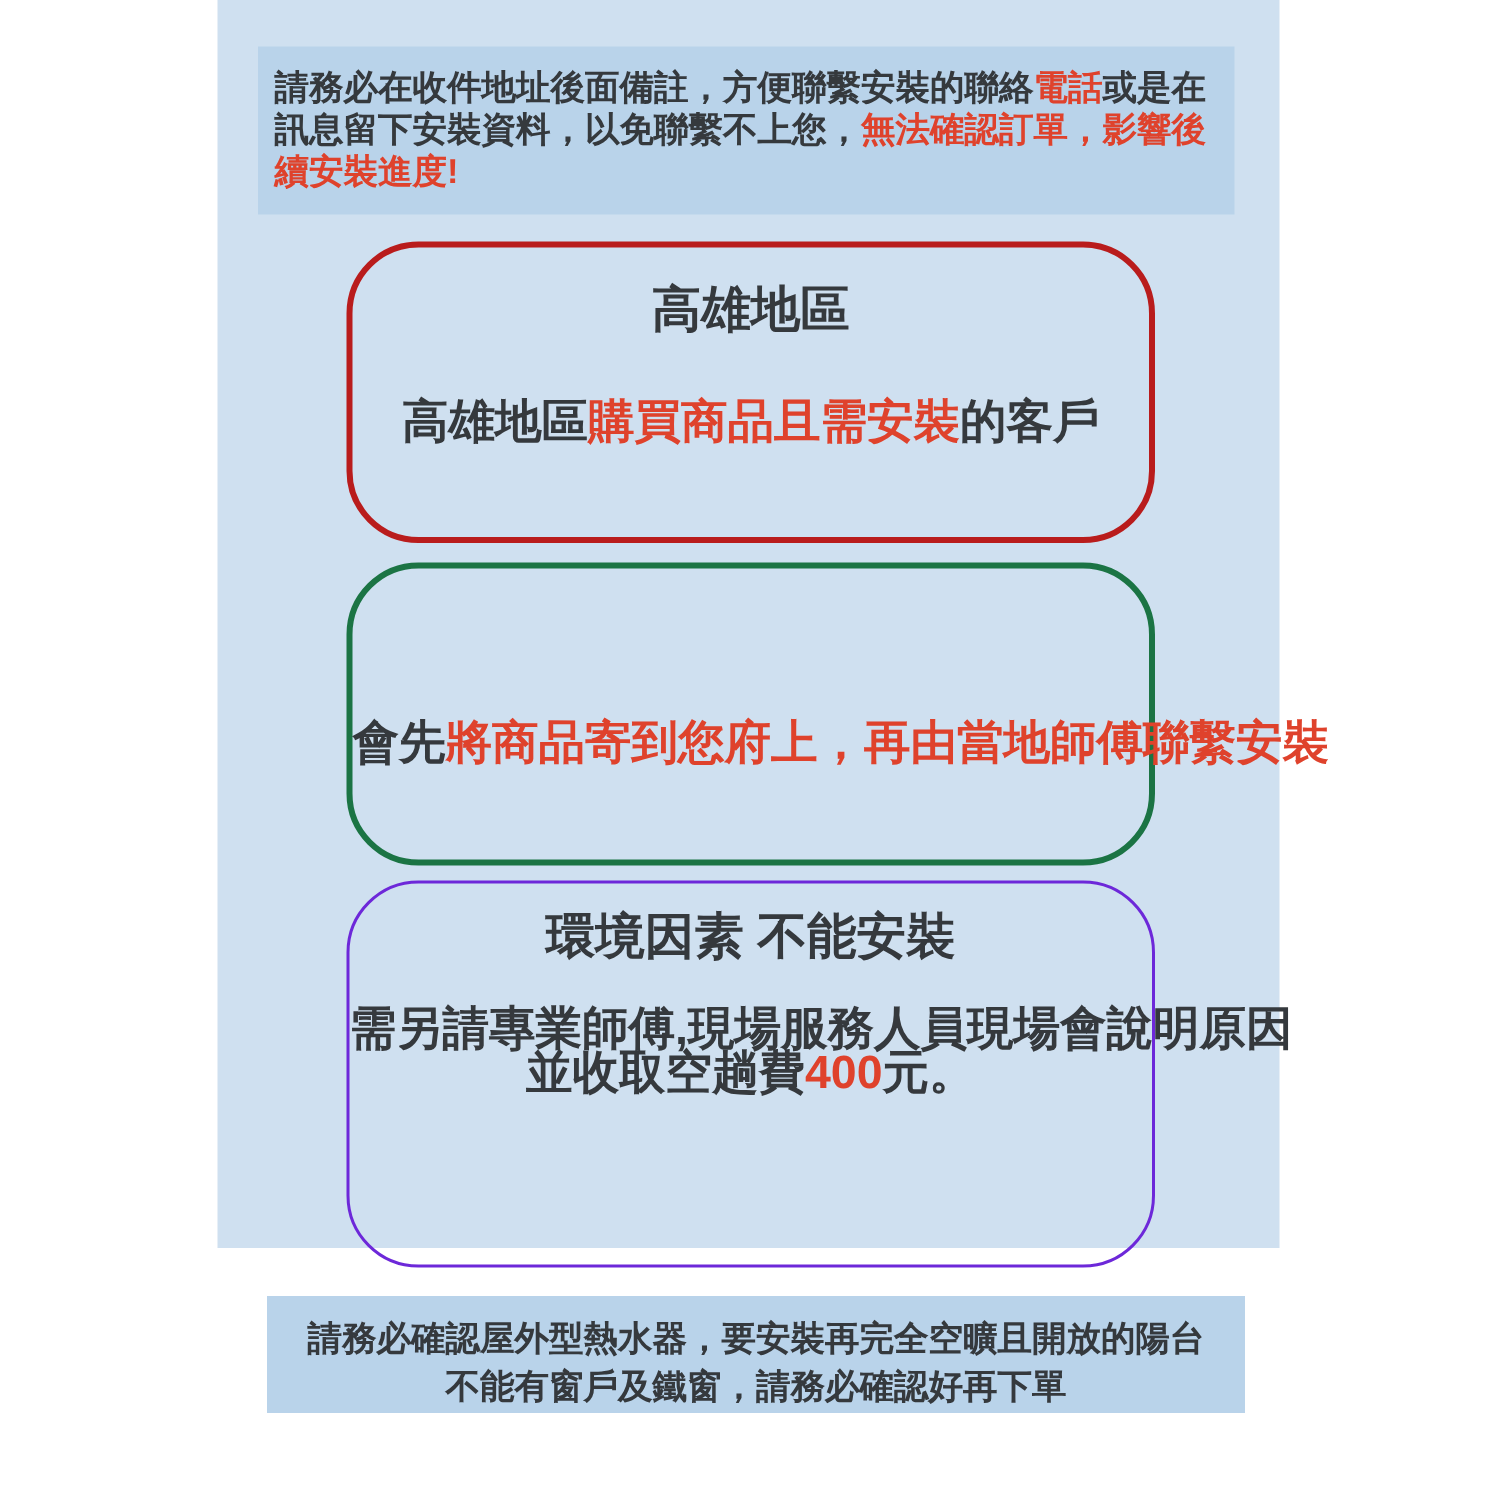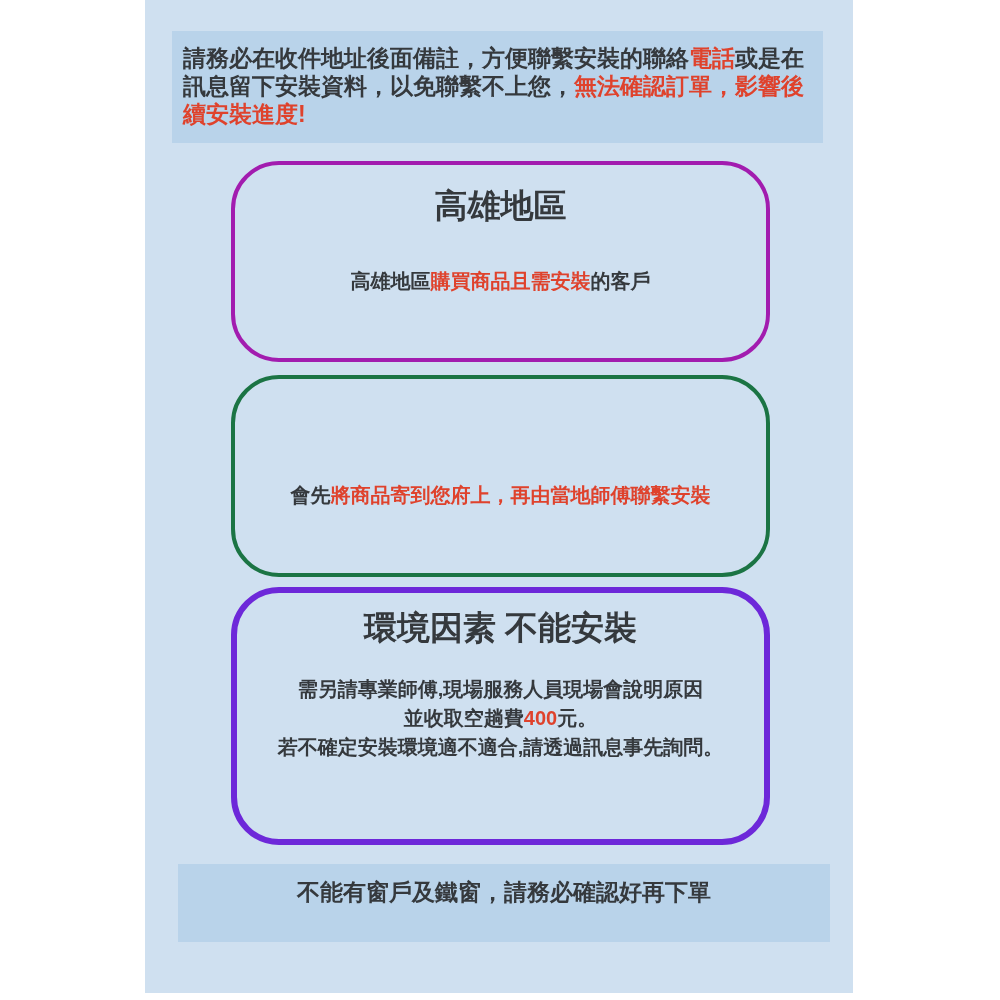--- a/index.html
+++ b/index.html
@@ -1,36 +1,36 @@
 <!DOCTYPE html>
 <html><head>
 <meta charset="utf-8">
 <style>
   html,body{margin:0;padding:0;background:#ffffff;}
   .page{position:relative;width:1000px;height:1000px;background:#ffffff;overflow:hidden;
         font-family:"Liberation Sans","DejaVu Sans",sans-serif;font-weight:bold;}
-  .panel{position:absolute;left:145px;top:0;width:708px;height:993px;background:#cfe0f0;}
+  .panel{position:absolute;left:145px;top:0;width:708px;height:832px;background:#cfe0f0;}
   .note{position:absolute;background:#b9d3ea;box-sizing:border-box;}
   .top-note{left:27px;top:31px;width:651px;height:112px;padding:13px 8px 0 11px;
             font-size:23px;line-height:28px;text-align:left;}
   .bottom-note{left:33px;top:864px;width:652px;height:78px;padding-top:12px;
                font-size:23px;line-height:32px;text-align:center;}
   .note-line{white-space:nowrap;}
   .t-dark{color:#35393d;}
   .t-red{color:#df422c;}
   .box{position:absolute;left:86px;width:539px;box-sizing:border-box;border-radius:48px;}
-  .box-navy{top:161px;height:201px;border:4px solid #a21caf;}
+  .box-navy{top:161px;height:201px;border:4px solid #b91c1c;}
   .box-green{top:375px;height:202px;border:4px solid #1b7444;}
-  .box-red{top:587px;height:258px;border:6px solid #6d28d9;}
+  .box-red{top:587px;height:258px;border:2px solid #6d28d9;}
   .box-title{position:absolute;left:0;right:0;text-align:center;font-size:33px;
              line-height:38px;color:#35393d;white-space:nowrap;}
   .box-navy .box-title{top:22px;}
   .box-green .box-title{top:24px;}
   .box-red .box-title{top:16px;}
-  .box-body{position:absolute;left:0;right:0;text-align:center;font-size:20px;
+  .box-body{position:absolute;left:0;right:0;text-align:center;font-size:31px;
             line-height:28px;color:#35393d;}
   .box-navy .box-body{top:102px;}
   .box-green .box-body{top:102px;}
   .box-red .box-body{top:82px;line-height:29px;}
   .body-line{white-space:nowrap;}
 </style>
 </head>
 <body>
 
 <div class="page">
@@ -67,24 +67,22 @@
 
     <div class="box box-red">
       <div class="box-title">環境因素 不能安裝</div>
       <div class="box-body">
         <div class="body-line">
           <span class="t-dark">需另請專業師傅,現場服務人員現場會說明原因</span>
         </div>
         <div class="body-line">
           <span class="t-dark">並收取空趟費</span><span class="t-red">400</span><span class="t-dark">元。</span>
         </div>
-        <div class="body-line">
-          <span class="t-dark">若不確定安裝環境適不適合,請透過訊息事先詢問。</span>
-        </div>
       </div>
     </div>
 
     <div class="note bottom-note">
+      <div class="note-line t-dark">請務必確認屋外型熱水器，要安裝再完全空曠且開放的陽台</div>
       <div class="note-line t-dark">不能有窗戶及鐵窗，請務必確認好再下單</div>
     </div>
 
   </div>
 </div>
 
 </body></html>

